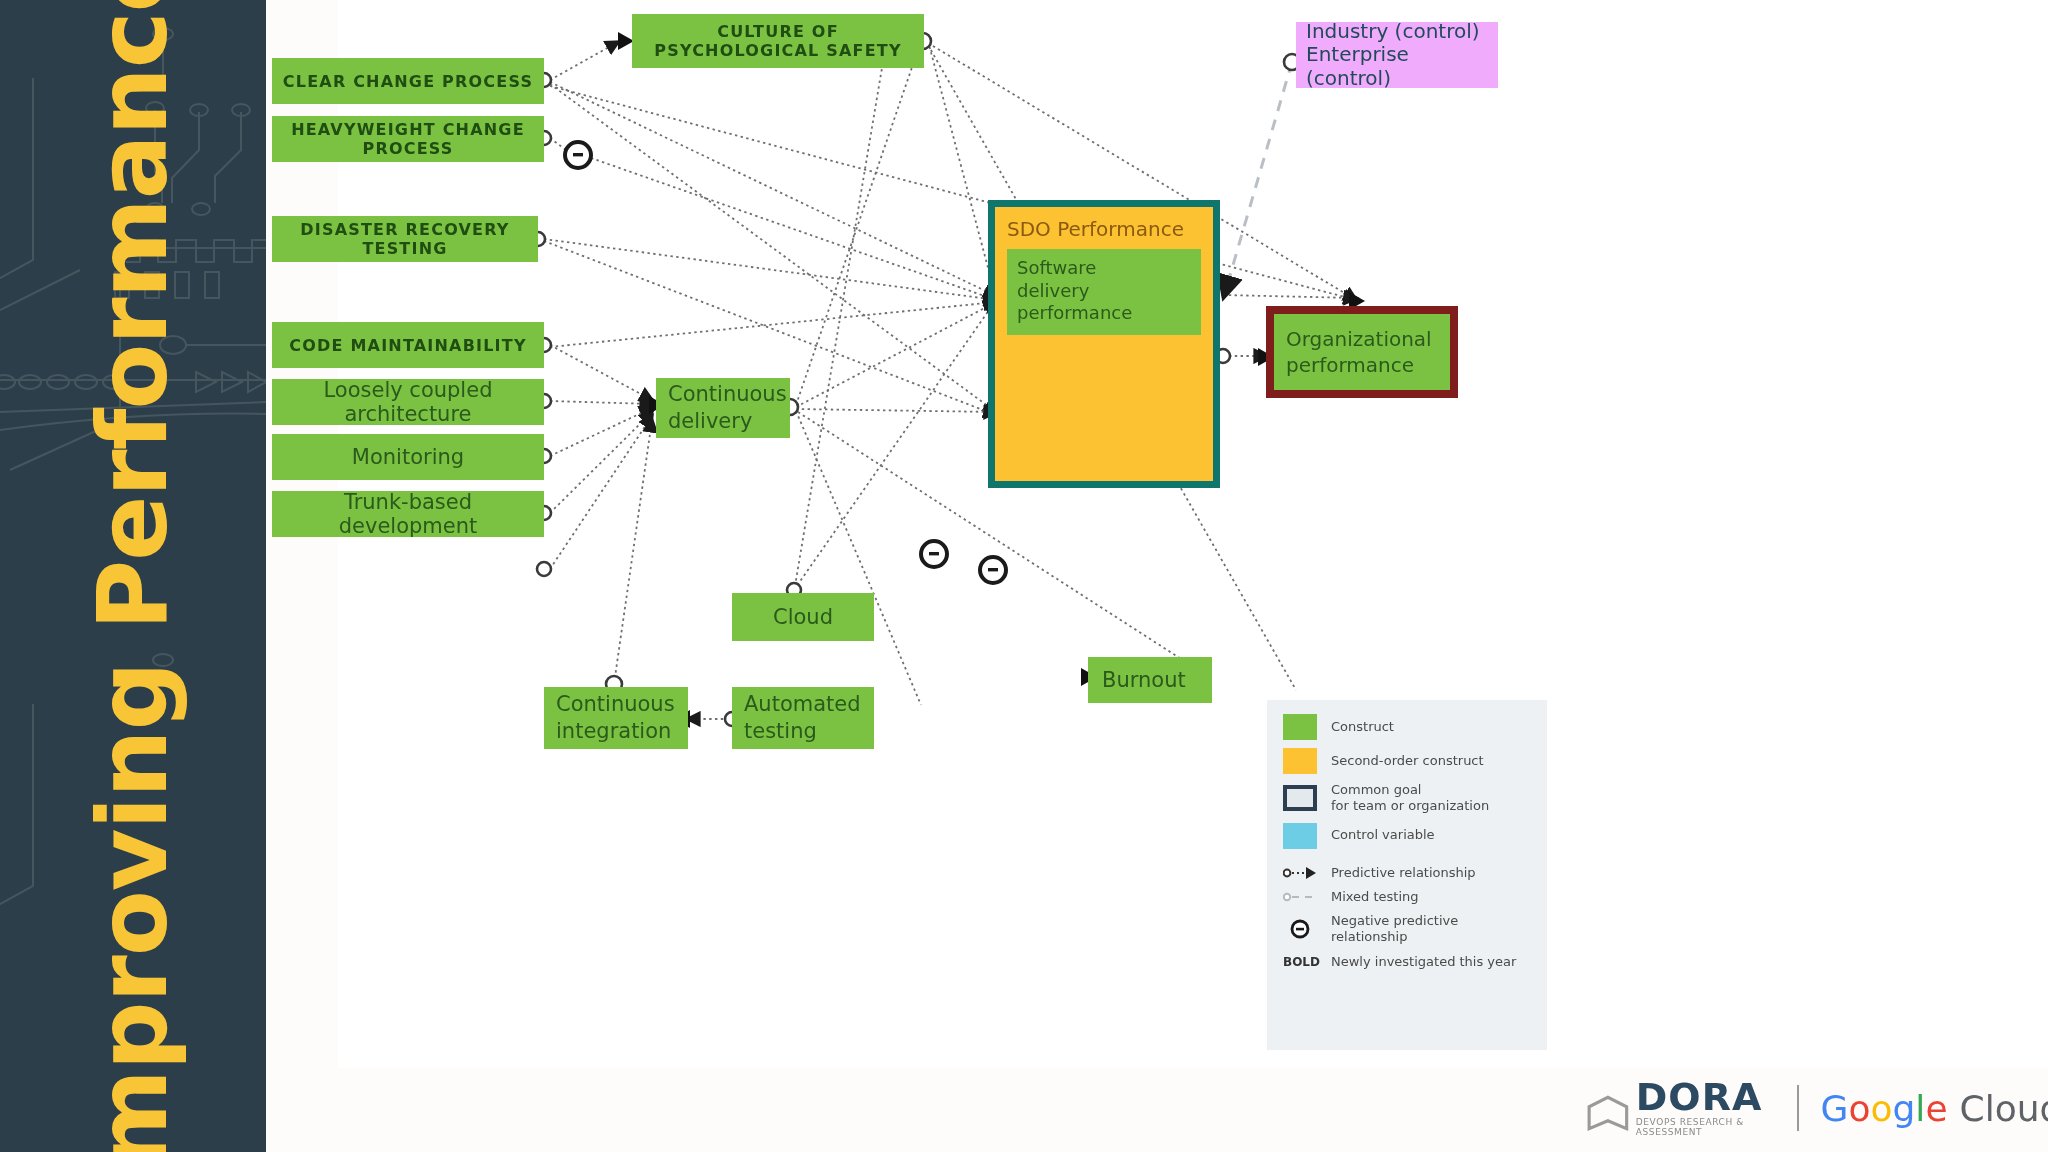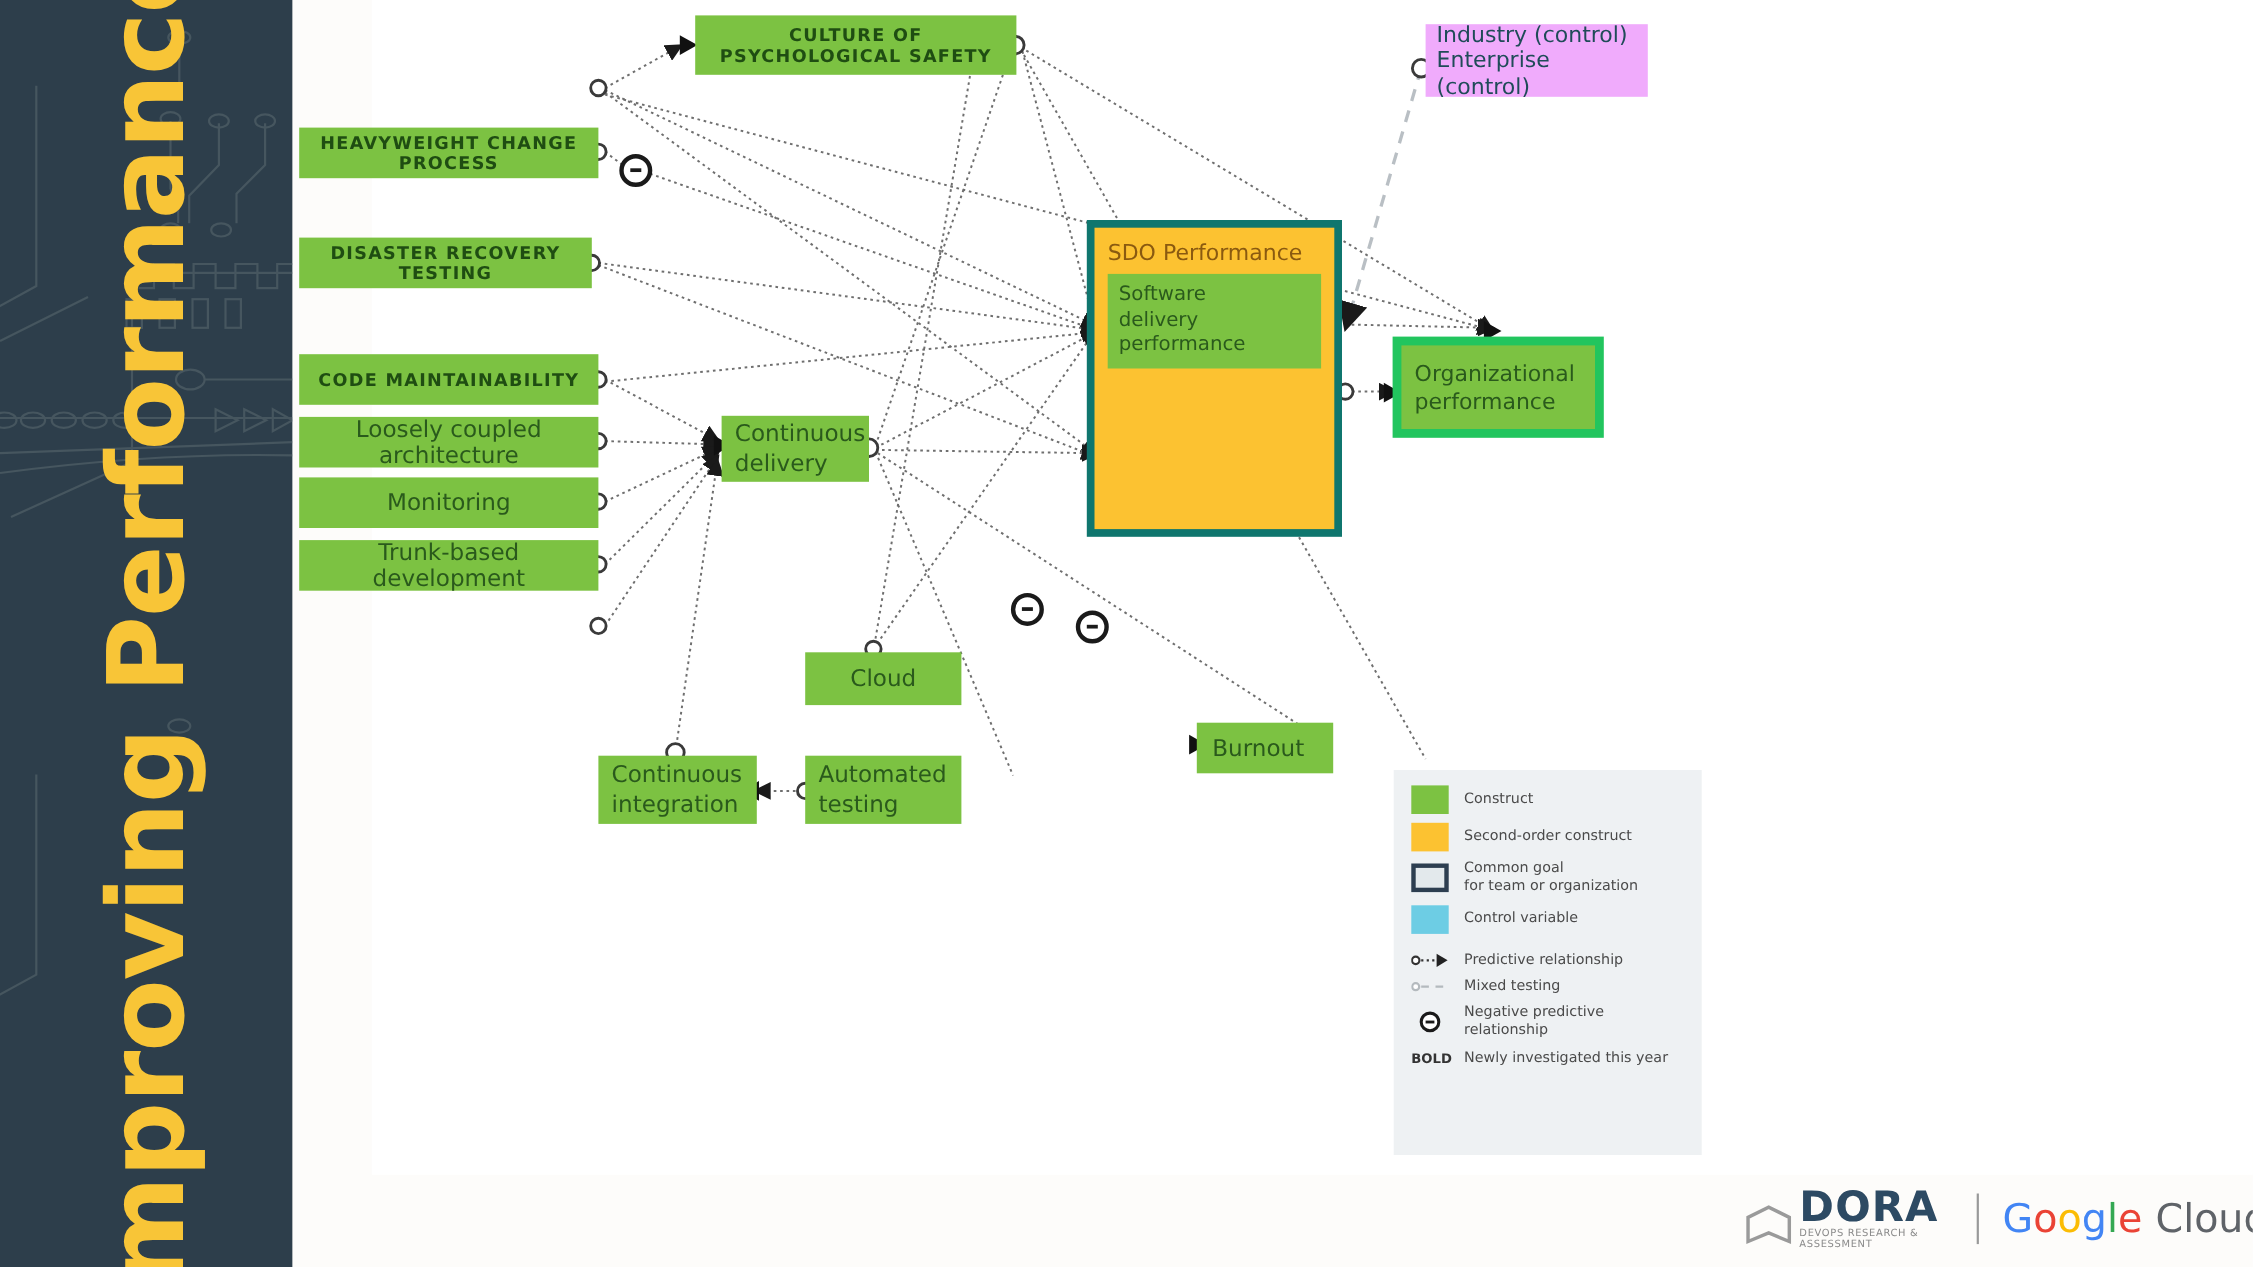--- a/index.html
+++ b/index.html
@@ -72,21 +72,21 @@
     font-family:"DejaVu Sans",sans-serif;
     box-sizing:border-box;padding:8px 10px;
   }
   #sdo-sub1{height:86px;line-height:1.25;}
   #sdo-gap{height:22px;}
   #sdo-sub2{height:84px;display:flex;align-items:center;}
 
   
   #orgperf-outer{
     position:absolute;left:1000px;top:306px;width:192px;height:92px;
-    background:#22c55e;box-sizing:border-box;padding:8px;
+    background:#7f1d1d;box-sizing:border-box;padding:8px;
   }
   #orgperf-inner{
     width:100%;height:100%;background:#7cc242;box-sizing:border-box;
     padding:8px 12px;display:flex;align-items:center;
     color:#2a5a1c;font-size:20px;line-height:1.3;
     font-family:"DejaVu Sans",sans-serif;
   }
 
   
   #control-box{
@@ -275,20 +275,23 @@
         <path d="M383 396 L399 405 L383 414 Z"></path>
         <path d="M424 710 L408 719 L424 728 Z"></path>
         <path d="M815 668 L831 677 L815 686 Z"></path>
       </g>
     </svg>
 
     <div class="node construct" style="left:366px;top:14px;width:292px;height:54px;">
       <div class="lbl caps">CULTURE OF PSYCHOLOGICAL SAFETY</div>
     </div>
 
+    <div class="node construct" style="left:6px;top:58px;width:272px;height:46px;">
+      <div class="lbl caps">CLEAR CHANGE PROCESS</div>
+    </div>
 
     <div class="node construct" style="left:6px;top:116px;width:272px;height:46px;">
       <div class="lbl caps">HEAVYWEIGHT CHANGE PROCESS</div>
     </div>
 
     <div class="node construct" style="left:6px;top:216px;width:266px;height:46px;">
       <div class="lbl caps">DISASTER RECOVERY TESTING</div>
     </div>
 
     <div class="node construct" style="left:6px;top:322px;width:272px;height:46px;">

